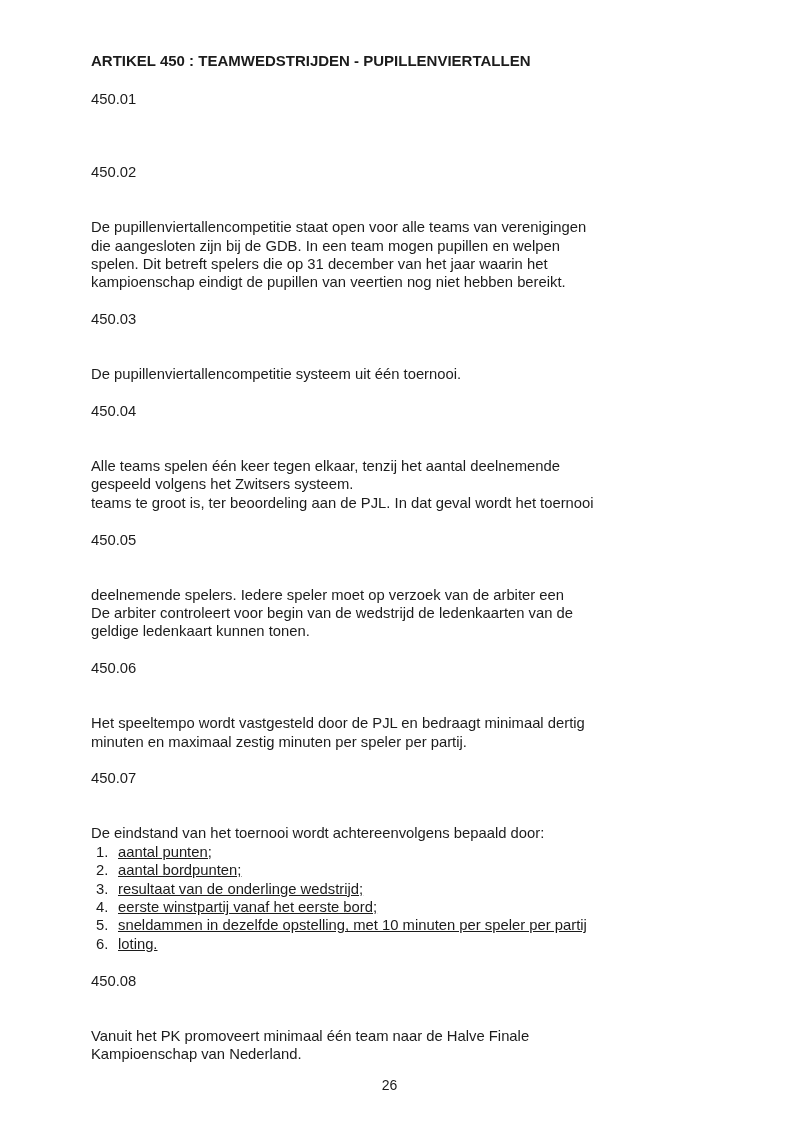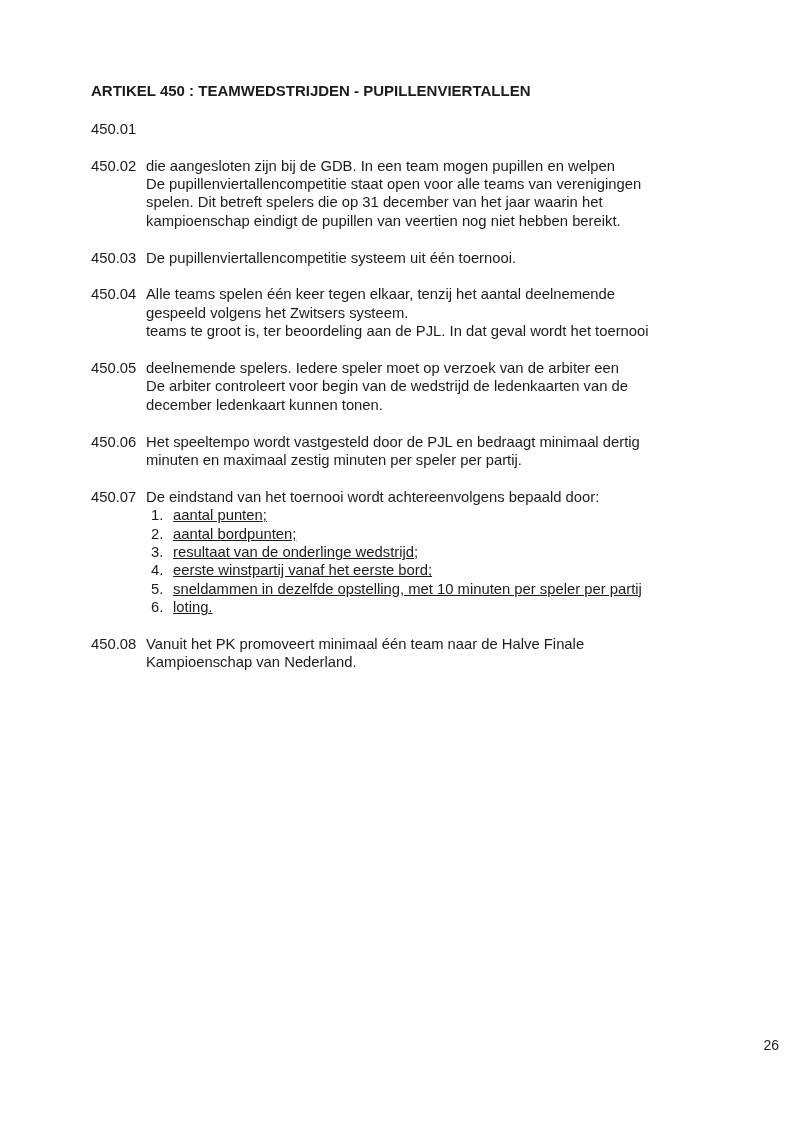--- a/index.html
+++ b/index.html
@@ -12,39 +12,40 @@
     height: 1131px;
     font-family: "Liberation Sans", "DejaVu Sans", sans-serif;
     color: #1c1c1c;
     overflow: hidden;
   }
   .page {
     position: relative;
     width: 800px;
     height: 1131px;
     box-sizing: border-box;
-    padding: 82px 0 0 91px;
+    padding: 52px 0 0 91px;
     background: #ffffff;
   }
   .title {
     font-size: 15px;
     font-weight: bold;
     line-height: 18.4px;
     margin: 0 0 19.4px 0;
     white-space: nowrap;
   }
   .items {
     display: block;
   }
   .item {
     display: flex;
     align-items: flex-start;
     margin: 0 0 18.4px 0;
     font-size: 14.8px;
     line-height: 18.4px;
+    flex-direction: column;
   }
   .item-number {
     width: 55px;
     flex: 0 0 55px;
     white-space: nowrap;
   }
   .item-body {
     width: 565px;
   }
   .text-line {
@@ -59,43 +60,43 @@
     width: 22px;
     flex: 0 0 22px;
     white-space: nowrap;
   }
   .list-text {
     white-space: nowrap;
     text-decoration: underline;
   }
   .page-number {
     position: absolute;
-    top: 1036px;
+    top: 1076px;
     left: 0;
     width: 779px;
-    text-align: right;
+    text-align: center;
     font-size: 14px;
     line-height: 18px;
   }
 </style>
 </head>
 <body>
 
 <div class="page">
   <h1 class="title">ARTIKEL 450 : TEAMWEDSTRIJDEN - PUPILLENVIERTALLEN</h1>
 
   <div class="items" id="items">
       <div class="item">
         <div class="item-number">450.01</div>
       </div>
       <div class="item">
         <div class="item-number">450.02</div>
         <div class="item-body">
+          <div class="text-line">De pupillenviertallencompetitie staat open voor alle teams van verenigingen</div>
           <div class="text-line">die aangesloten zijn bij de GDB. In een team mogen pupillen en welpen</div>
-          <div class="text-line">De pupillenviertallencompetitie staat open voor alle teams van verenigingen</div>
           <div class="text-line">spelen. Dit betreft spelers die op 31 december van het jaar waarin het</div>
           <div class="text-line">kampioenschap eindigt de pupillen van veertien nog niet hebben bereikt.</div>
         </div>
       </div>
       <div class="item">
         <div class="item-number">450.03</div>
         <div class="item-body">
           <div class="text-line">De pupillenviertallencompetitie systeem uit één toernooi.</div>
         </div>
       </div>
@@ -105,21 +106,21 @@
           <div class="text-line">Alle teams spelen één keer tegen elkaar, tenzij het aantal deelnemende</div>
           <div class="text-line">gespeeld volgens het Zwitsers systeem.</div>
           <div class="text-line">teams te groot is, ter beoordeling aan de PJL. In dat geval wordt het toernooi</div>
         </div>
       </div>
       <div class="item">
         <div class="item-number">450.05</div>
         <div class="item-body">
           <div class="text-line">deelnemende spelers. Iedere speler moet op verzoek van de arbiter een</div>
           <div class="text-line">De arbiter controleert voor begin van de wedstrijd de ledenkaarten van de</div>
-          <div class="text-line">december ledenkaart kunnen tonen.</div>
+          <div class="text-line">geldige ledenkaart kunnen tonen.</div>
         </div>
       </div>
       <div class="item">
         <div class="item-number">450.06</div>
         <div class="item-body">
           <div class="text-line">Het speeltempo wordt vastgesteld door de PJL en bedraagt minimaal dertig</div>
           <div class="text-line">minuten en maximaal zestig minuten per speler per partij.</div>
         </div>
       </div>
       <div class="item">

